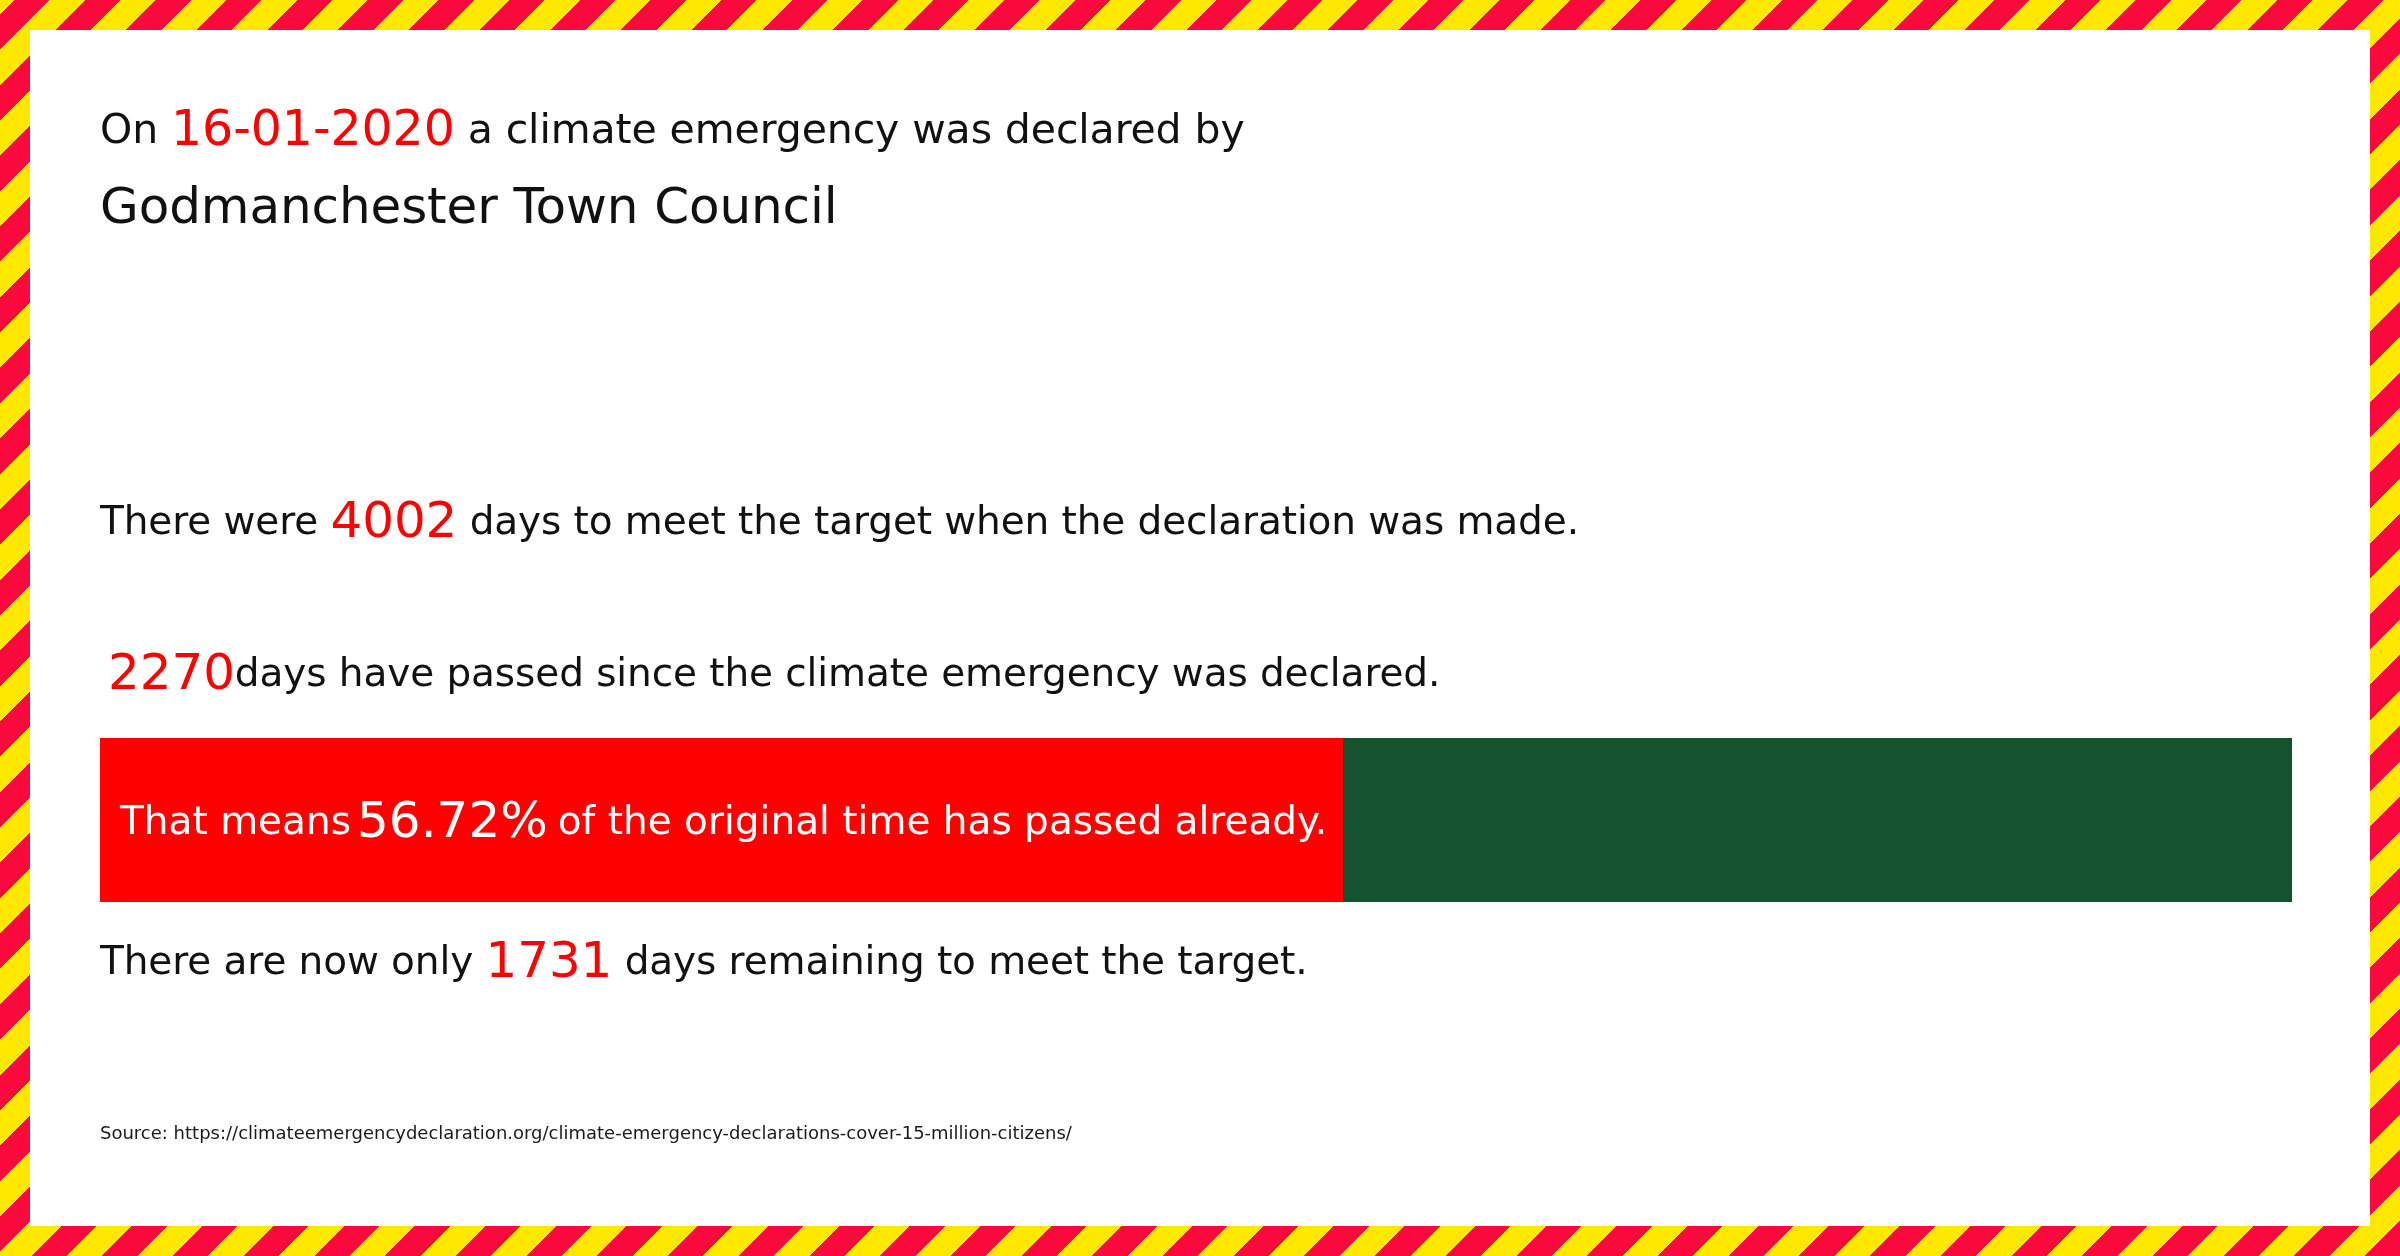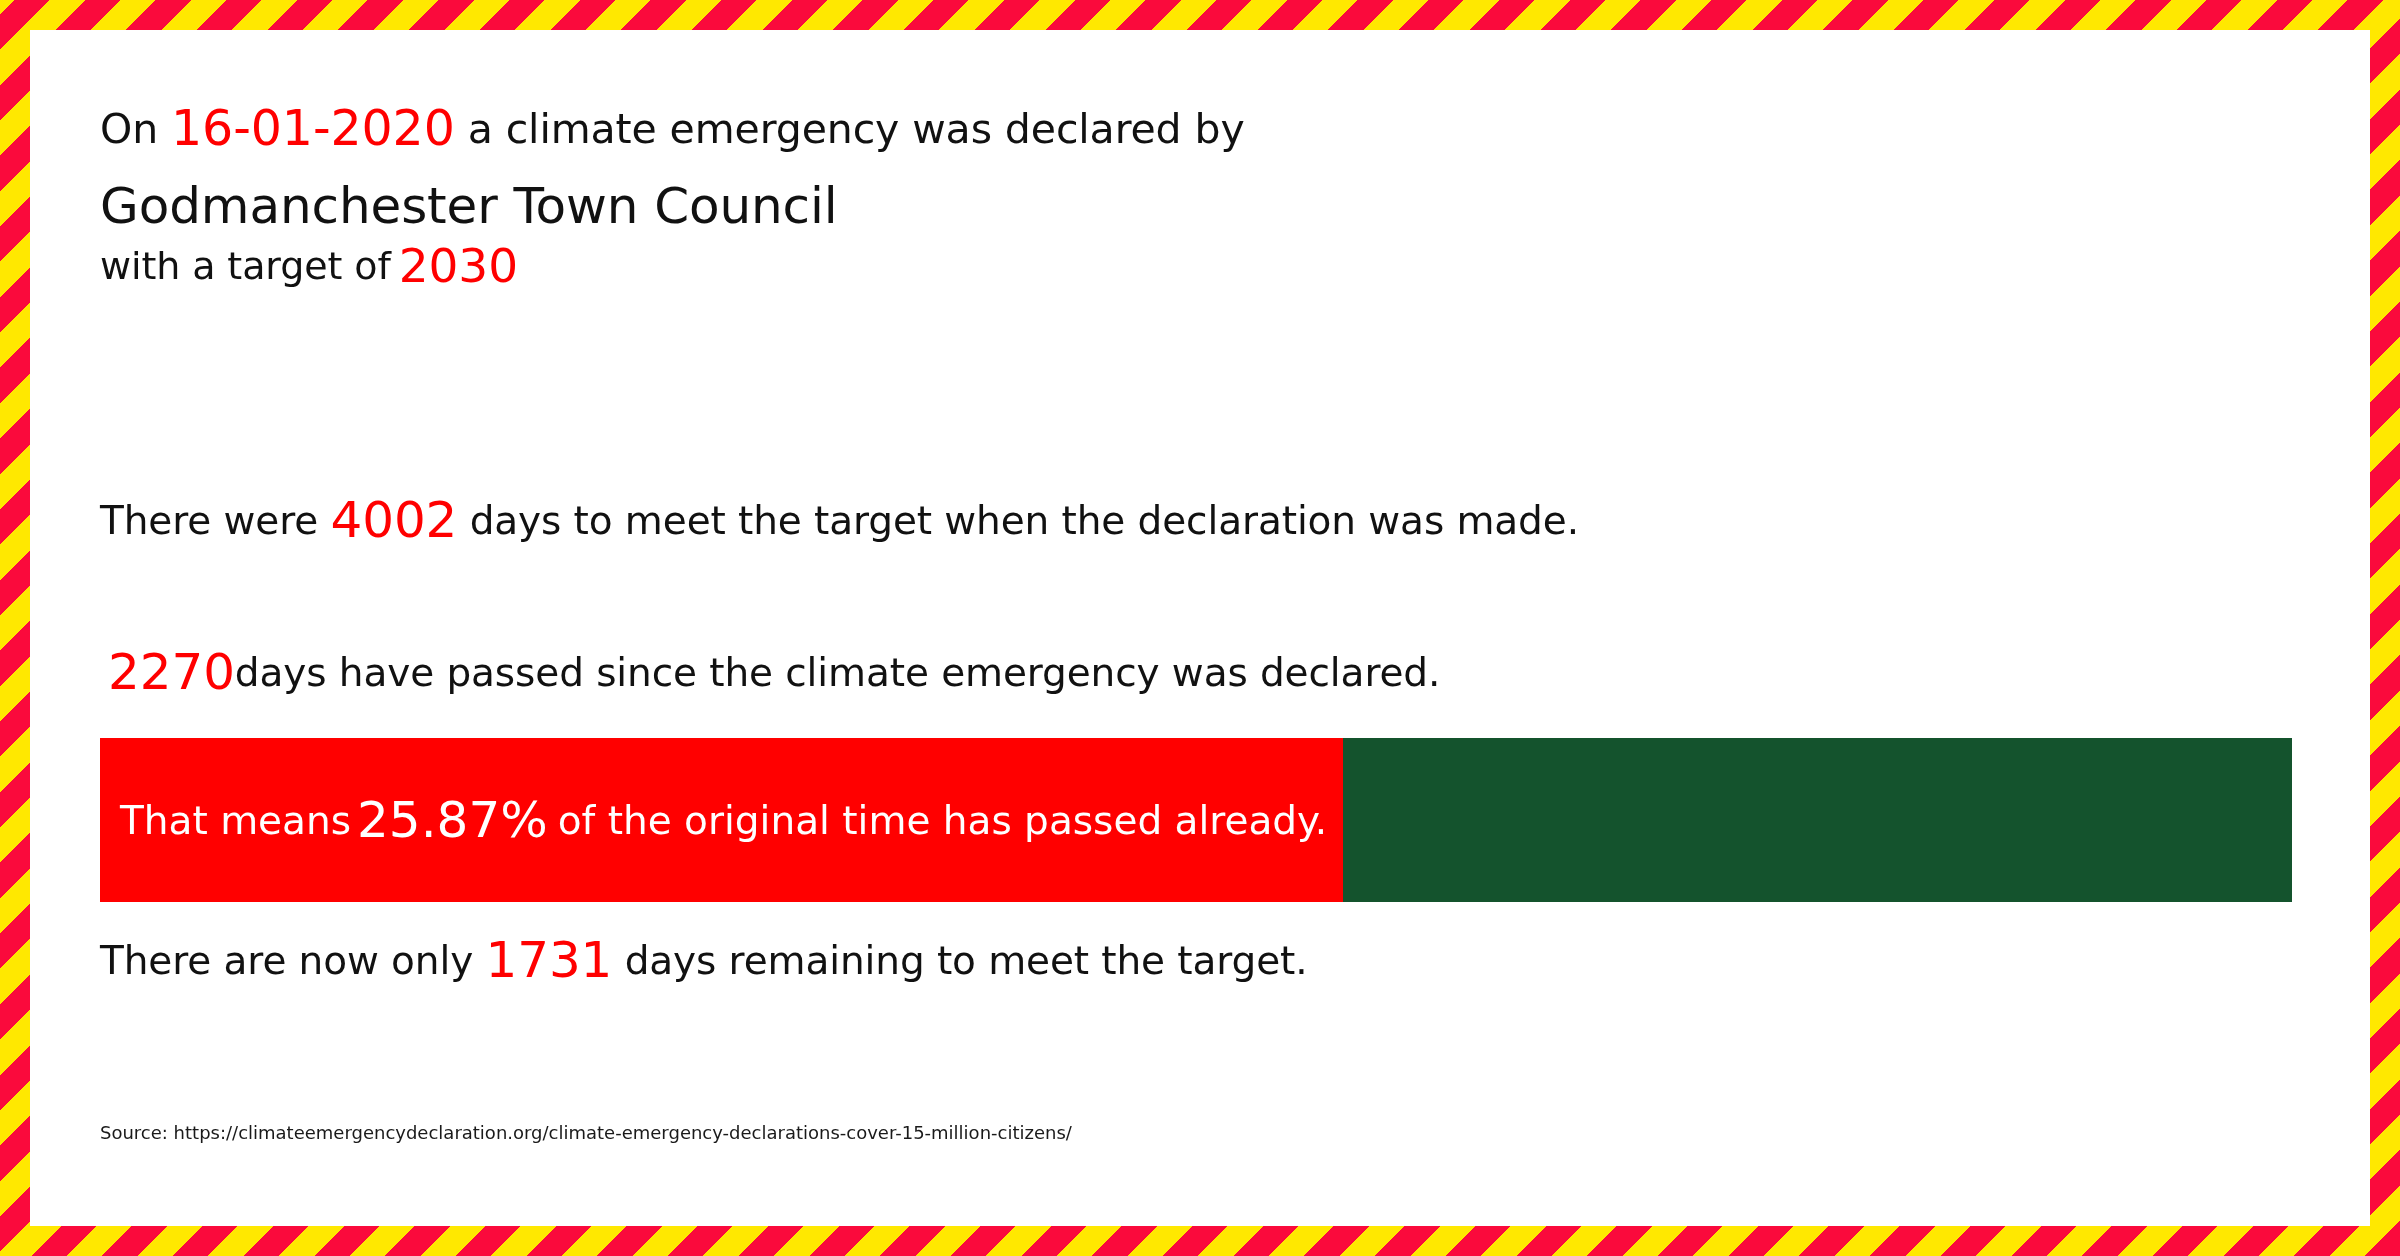--- a/index.html
+++ b/index.html
@@ -191,39 +191,36 @@
     <div class="content">
 
       <div class="line line-declared">
         <span>On</span>
         <span class="hl">16-01-2020</span>
         <span>a climate emergency was declared by</span>
       </div>
 
       <div class="line line-council">Godmanchester Town Council</div>
 
-      <div class="line line-target">
-        <span>with a target of</span><span class="hl">2030</span>
-      </div>
 
       <div class="line line-original">
         <span>There were</span>
         <span class="hl">4002</span>
         <span>days to meet the target when the declaration was made.</span>
       </div>
 
       <div class="line line-passed">
         <span class="hl">2270</span><span>days have passed since the climate emergency was declared.</span>
       </div>
 
       <div class="progress-wrap">
         <div class="progress-fill" style="width: 56.72%;"></div>
         <div class="progress-label">
           <span>That means</span>
-          <span class="pct">25.87%</span>
+          <span class="pct">56.72%</span>
           <span>of the original time has passed already.</span>
         </div>
       </div>
 
       <div class="line line-remaining">
         <span>There are now only</span>
         <span class="hl">1731</span>
         <span>days remaining to meet the target.</span>
       </div>
 

